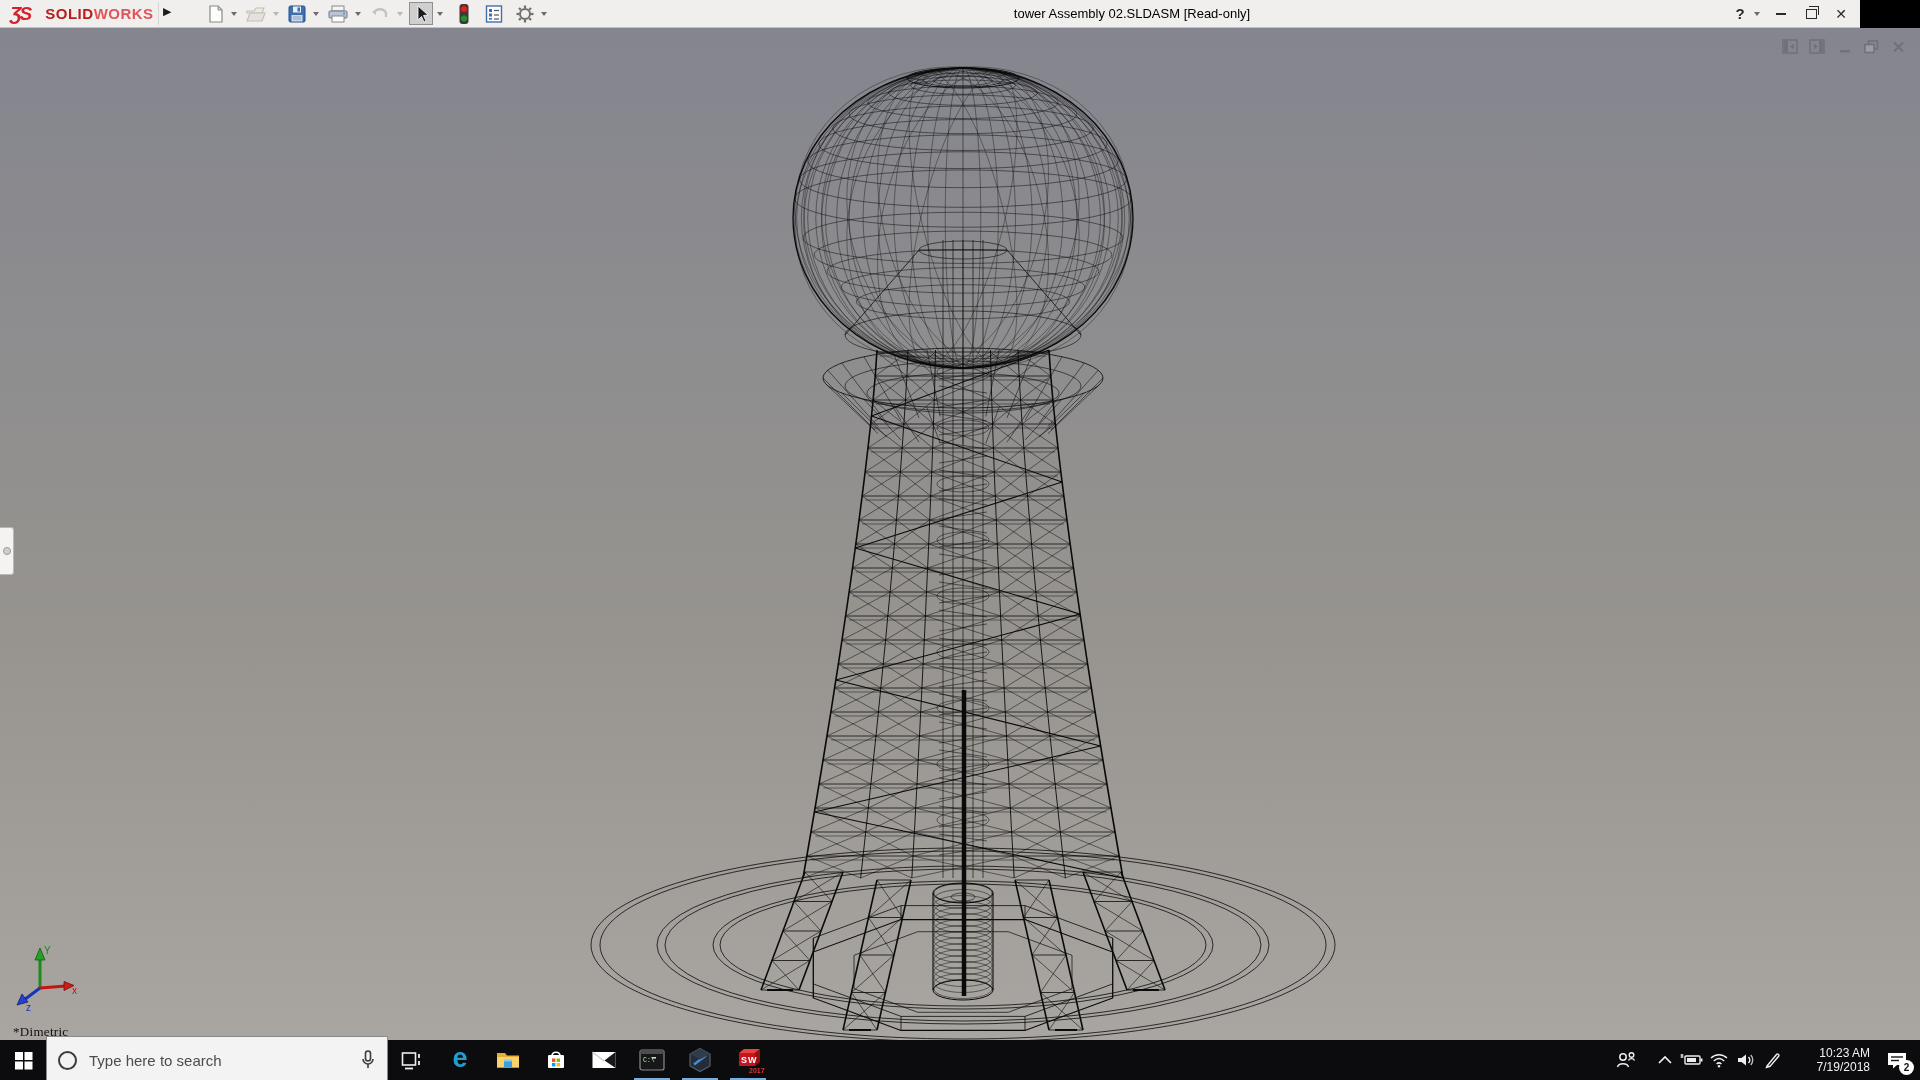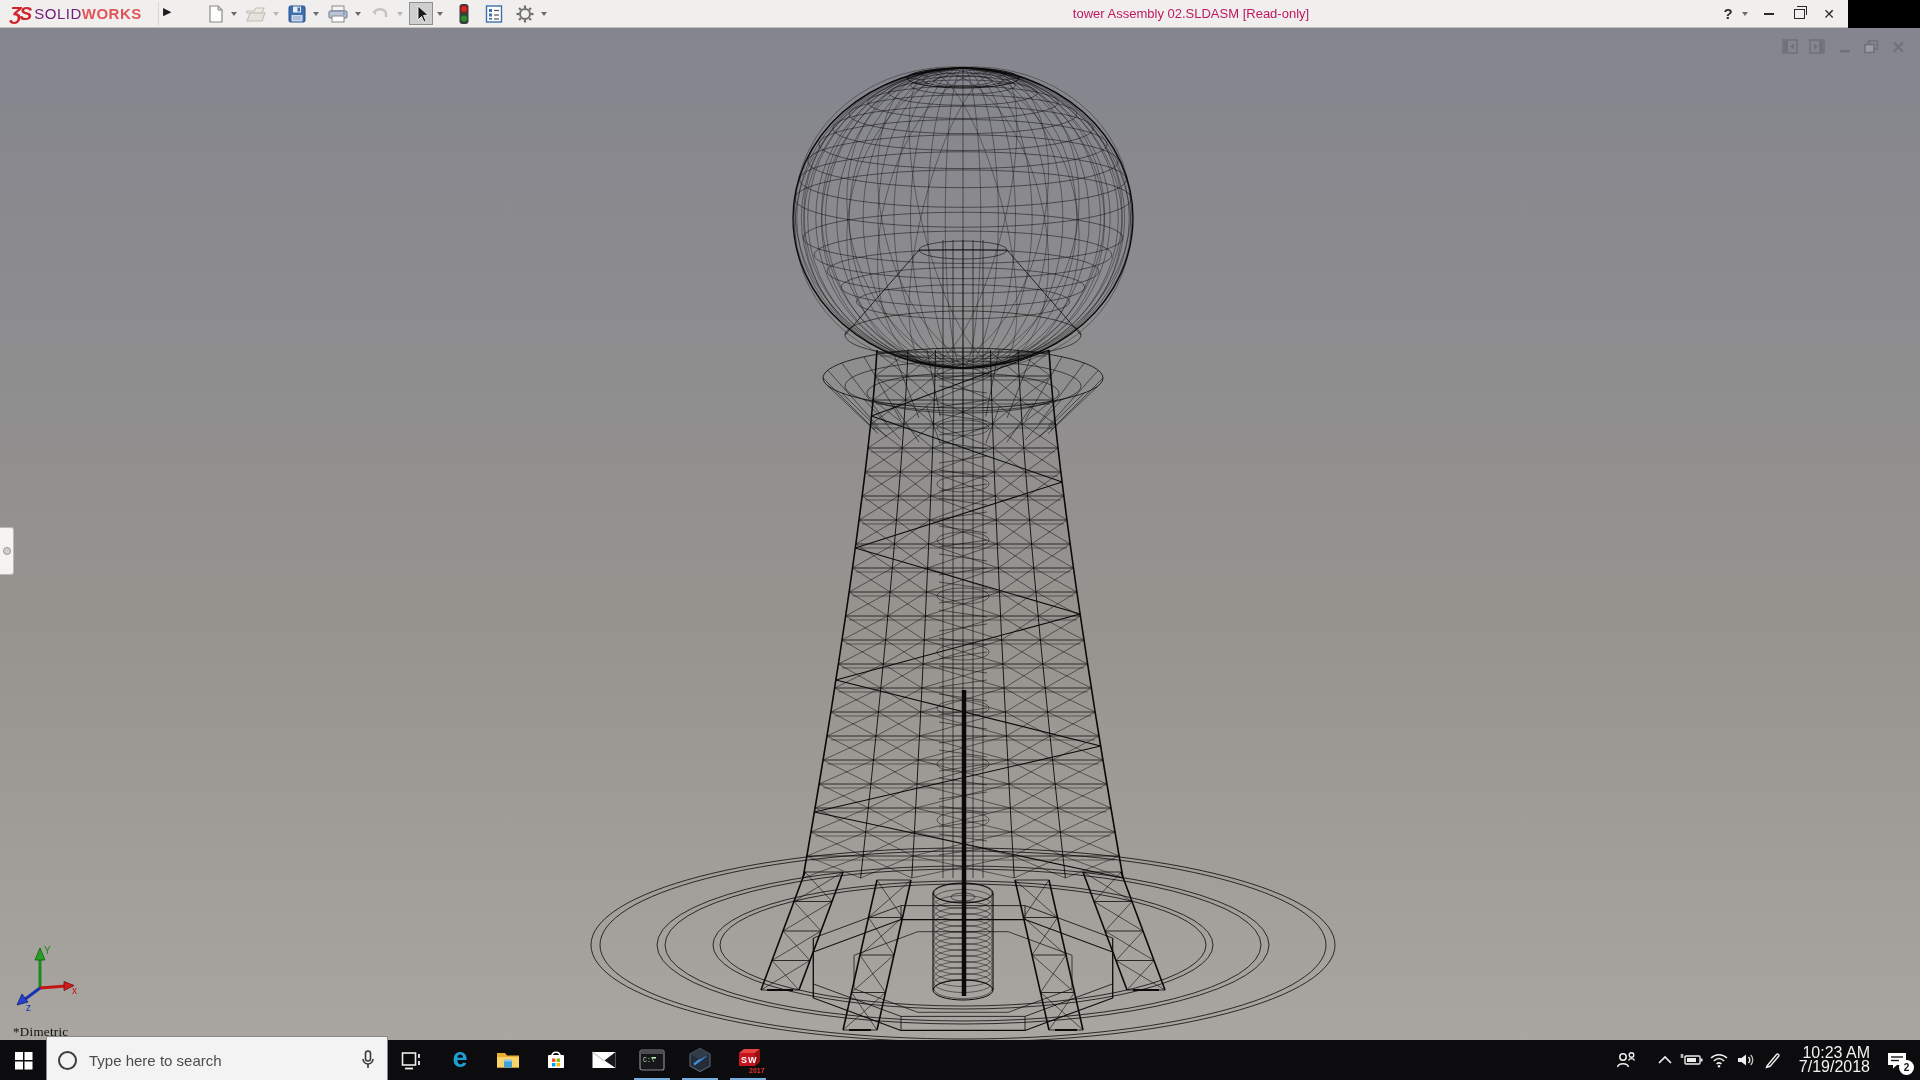--- a/index.html
+++ b/index.html
@@ -1,33 +1,33 @@
 <!DOCTYPE html>
 <html><head>
 <meta charset="utf-8">
 <style>
   html,body{margin:0;padding:0;width:1920px;height:1080px;overflow:hidden;
     font-family:"Liberation Sans",sans-serif;background:#000;}
   
   .titlebar{position:absolute;top:0;left:0;width:1848px;height:27px;
-    background:#f0efee;border-bottom:1px solid #c2c1bf;z-index:5;}
+    background:#f0efee;border-bottom:1px solid #c2c1bf;z-index:5;padding-left:12px;}
   .brand{position:absolute;left:10px;top:2px;height:23px;display:flex;align-items:center;}
   .brand .mark{font-style:italic;font-weight:bold;font-size:19px;color:#d2232a;letter-spacing:-2px;margin-right:4px;}
-  .brand .b1{font-weight:normal;font-size:15px;color:#701a75;letter-spacing:.5px;}
+  .brand .b1{font-weight:bold;font-size:15px;color:#b91c1c;letter-spacing:.5px;margin-left:11px;}
   .brand .b2{font-weight:bold;font-size:15px;color:#e0555a;letter-spacing:.5px;}
   .flyout{position:absolute;left:163px;top:5px;font-size:11px;color:#1c1c1c;cursor:pointer;}
   .tb-sep{position:absolute;left:158px;top:2px;width:1px;height:23px;background:#d8d7d5;}
   .qat{position:absolute;left:205px;top:0;height:27px;display:flex;align-items:center;}
   .qbtn{height:24px;display:flex;align-items:center;padding:0 2px;margin-right:1px;}
   .caret{width:0;height:0;border-left:3.5px solid transparent;border-right:3.5px solid transparent;
     border-top:4px solid #6b6b6b;margin:0 6px 0 3px;}
   .caret.dim{border-top-color:#b9b7b3;}
   .pressed{background:#cfcfcf;border:1px solid #8f8f8f;height:21px;}
-  .title-text{position:absolute;left:1191px;top:6px;transform:translateX(-50%);
-    font-size:13px;color:#be185d;white-space:nowrap;}
+  .title-text{position:absolute;left:1132px;top:6px;transform:translateX(-50%);
+    font-size:13px;color:#000000;white-space:nowrap;}
   .win-controls{position:absolute;right:4px;top:0;height:27px;display:flex;align-items:center;}
   .wc{width:30px;height:27px;display:flex;align-items:center;justify-content:center;
     font-size:14px;color:#2a2a2a;cursor:pointer;}
   .wc.help{font-weight:bold;font-size:15px;width:22px;}
   .minbar{width:10px;height:2px;background:#2a2a2a;}
   .restore{width:9px;height:8px;border:1.5px solid #2a2a2a;position:relative;background:#f0efee;}
   .restore:before{content:"";position:absolute;left:2px;top:-4px;width:9px;height:8px;
     border:1.5px solid #2a2a2a;border-bottom:none;border-left:none;}
   
   .viewport{position:absolute;top:28px;left:0;width:1920px;height:1012px;
@@ -48,21 +48,21 @@
   .searchbox{width:342px;height:48px;background:#f3f3f3;border:1px solid #8a8a8a;box-sizing:border-box;
     display:flex;align-items:center;cursor:text;}
   .searchbox .ring{width:15px;height:15px;border:2.5px solid #3c3c3c;border-radius:50%;margin:0 12px 0 11px;}
   .searchbox .ph{font-size:15px;color:#4c4c4c;flex:1;}
   .appbtn{width:48px;height:40px;display:flex;align-items:center;justify-content:center;
     position:relative;cursor:pointer;}
   .appbtn.running:after{content:"";position:absolute;bottom:0;left:6px;right:6px;height:2.5px;background:#76aee0;}
   .edge-e{font-size:27px;font-weight:bold;color:#1e9fd4;line-height:1;margin-top:-3px;}
   .tray{margin-left:auto;display:flex;align-items:center;height:40px;}
   .trayicon{width:27px;height:40px;display:flex;align-items:center;justify-content:center;cursor:pointer;}
-  .clock{width:84px;text-align:right;color:#f2f2f2;font-size:16px;line-height:14px;cursor:pointer;padding-right:4px;}
+  .clock{width:84px;text-align:right;color:#f2f2f2;font-size:12px;line-height:14px;cursor:pointer;padding-right:4px;}
   .action{width:46px;height:40px;display:flex;align-items:center;justify-content:center;position:relative;cursor:pointer;}
   .badge{position:absolute;right:6px;bottom:5px;width:15px;height:15px;border-radius:50%;background:#fff;
     color:#111;font-size:10px;font-weight:bold;display:flex;align-items:center;justify-content:center;}
 </style>
 </head>
 <body>
 
 <div class="titlebar">
   <div class="brand">
     <span class="mark">ƷS</span>

